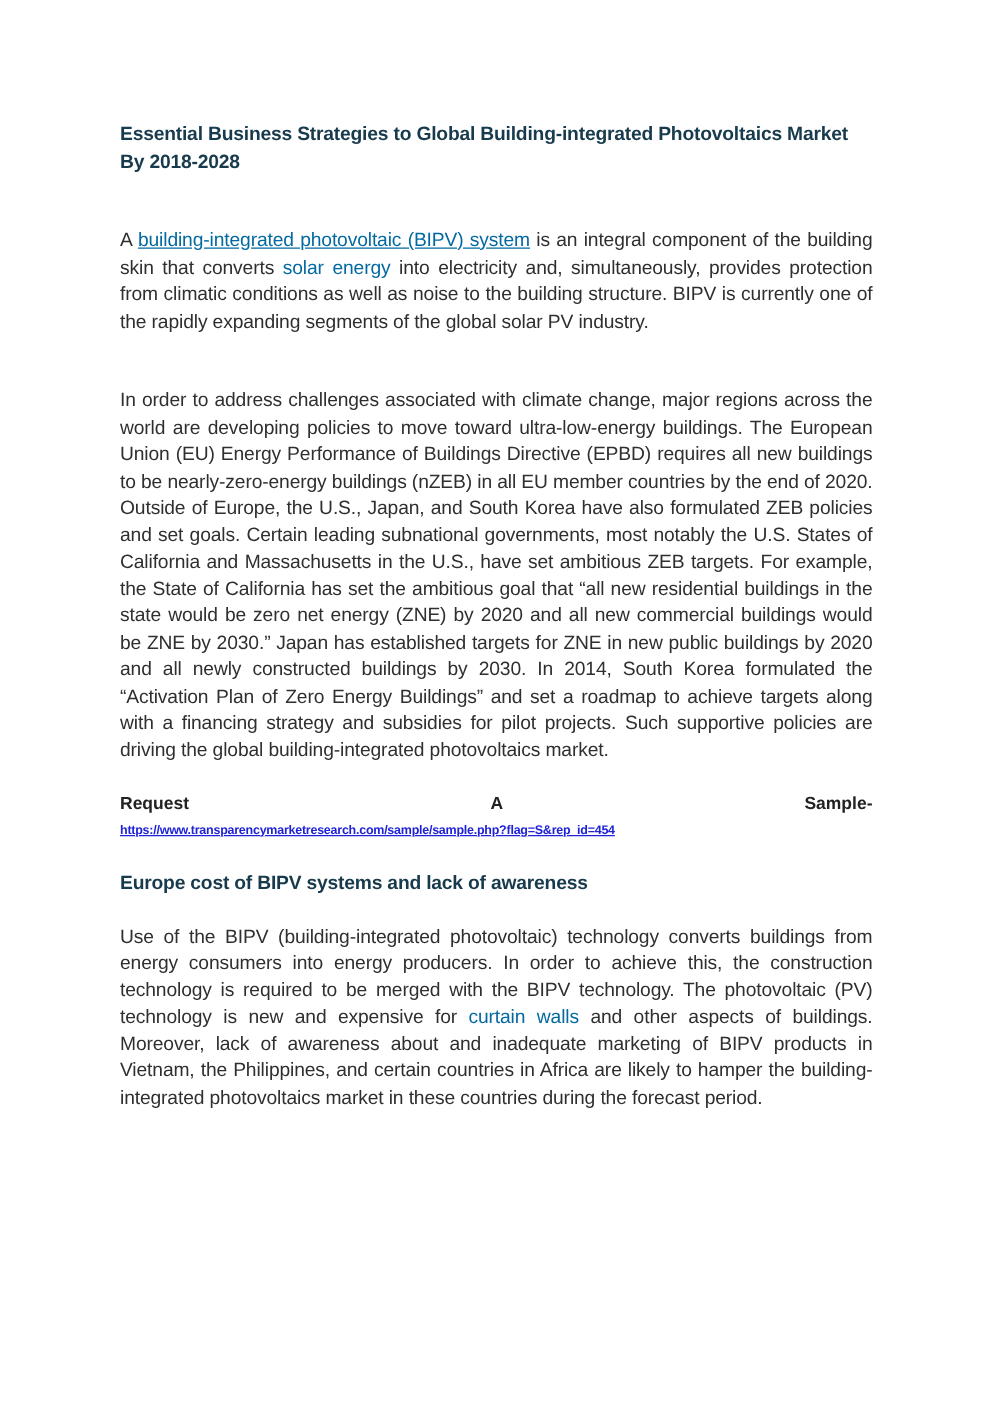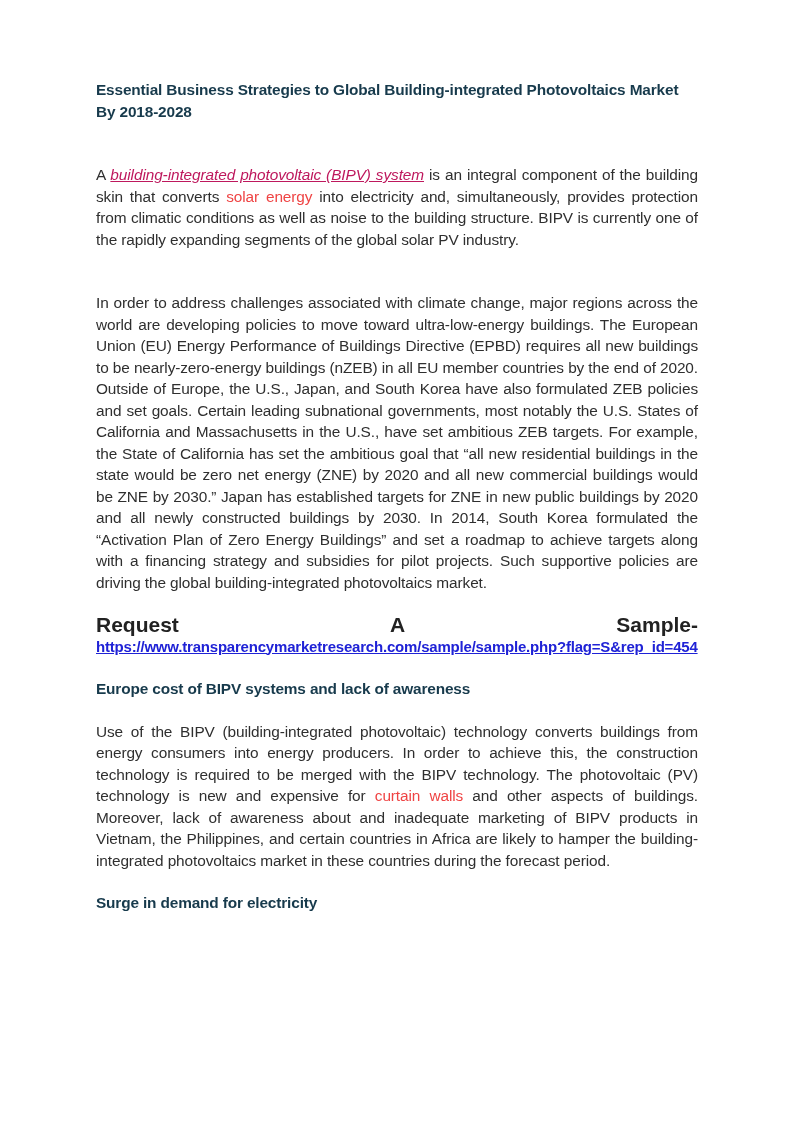--- a/index.html
+++ b/index.html
@@ -10,61 +10,60 @@
     body {
       width: 794px;
       height: 1123px;
       position: relative;
       overflow: hidden;
       font-family: "Liberation Sans", "DejaVu Sans", sans-serif;
     }
     .page {
       position: absolute;
       left: 96px;
-      top: 79px;
+      top: 97px;
       width: 602px;
     }
     .heading {
       font-weight: bold;
       color: #173a4c;
       font-size: 15.4px;
       line-height: 21.5px;
       margin: 0;
       letter-spacing: -0.15px;
     }
     .para {
       color: #2f2f2f;
       font-size: 15.4px;
       line-height: 21.5px;
       margin: 0;
       text-align: justify;
       text-align-last: left;
       letter-spacing: -0.1px;
     }
     .para .dark {
-      color: #ef4444;
+      color: #0369a1;
       margin-top: 36px;
     }
     a.link {
-      color: #be185d;
+      color: #0369a1;
       text-decoration: underline;
-      font-style: italic;
     }
     .sample-line {
       font-weight: bold;
-      font-size: 21px;
+      font-size: 14px;
       line-height: 21.5px;
       color: #222222;
       display: flex;
       justify-content: space-between;
       margin: 0;
     }
     .sample-url {
       font-weight: bold;
-      font-size: 15px;
+      font-size: 10px;
       line-height: 21.5px;
       margin: 0;
       word-break: break-all;
       letter-spacing: -0.2px;
     }
     .sample-url a { color: #1f22d6; text-decoration: underline; }
     .gap-h { height: 21px; }
     .gap-p { height: 21px; }
   </style>
 </head>
@@ -103,15 +102,14 @@
   <div class="gap-p"></div>
 
   <h2 class="heading">Europe cost of BIPV systems and lack of awareness</h2>
 
   <div class="gap-h"></div>
 
   <p class="para"><span>Use of the BIPV (building-integrated photovoltaic) technology converts buildings from energy consumers into energy producers. In order to achieve this, the construction technology is required to be merged with the BIPV technology. The photovoltaic (PV) technology is new and expensive for </span><span class="dark">curtain walls</span><span> and other aspects of buildings. Moreover, lack of awareness about and inadequate marketing of BIPV products in Vietnam, the Philippines, and certain countries in Africa are likely to hamper the building-integrated photovoltaics market in these countries during the forecast period.</span></p>
 
   <div class="gap-p"></div>
 
-  <h2 class="heading">Surge in demand for electricity</h2>
 
 </div>
 
 </body></html>

